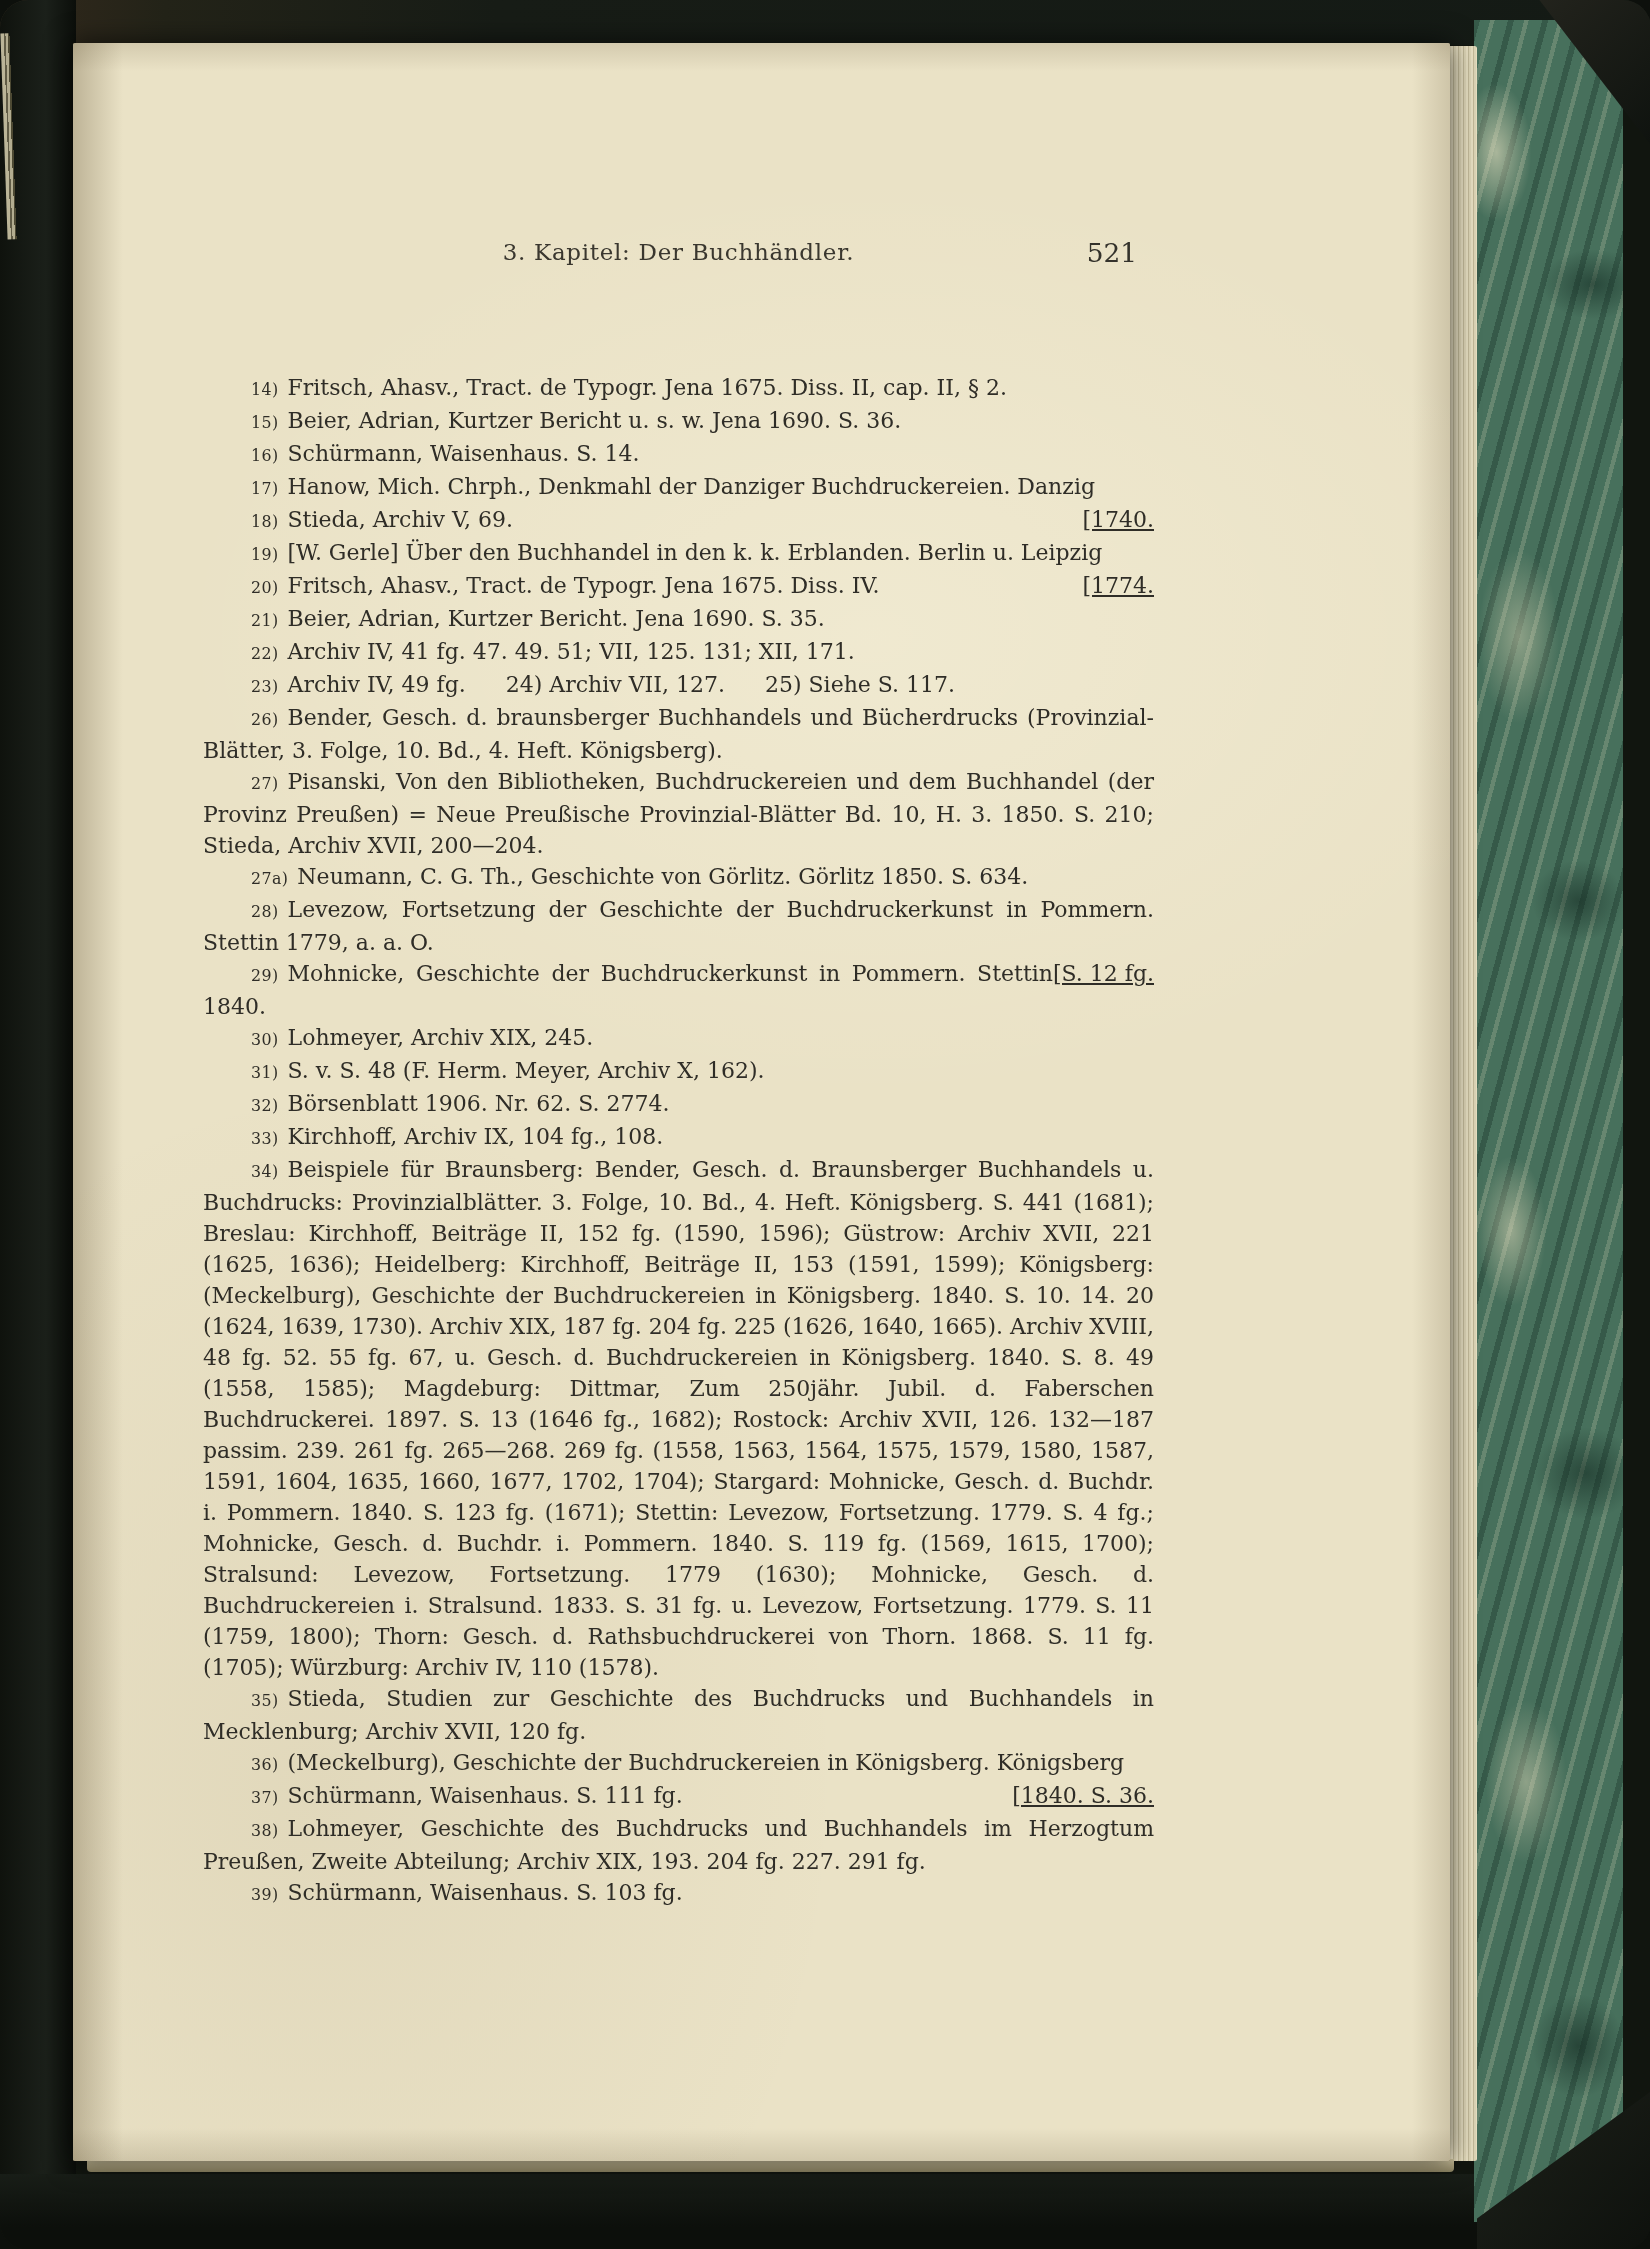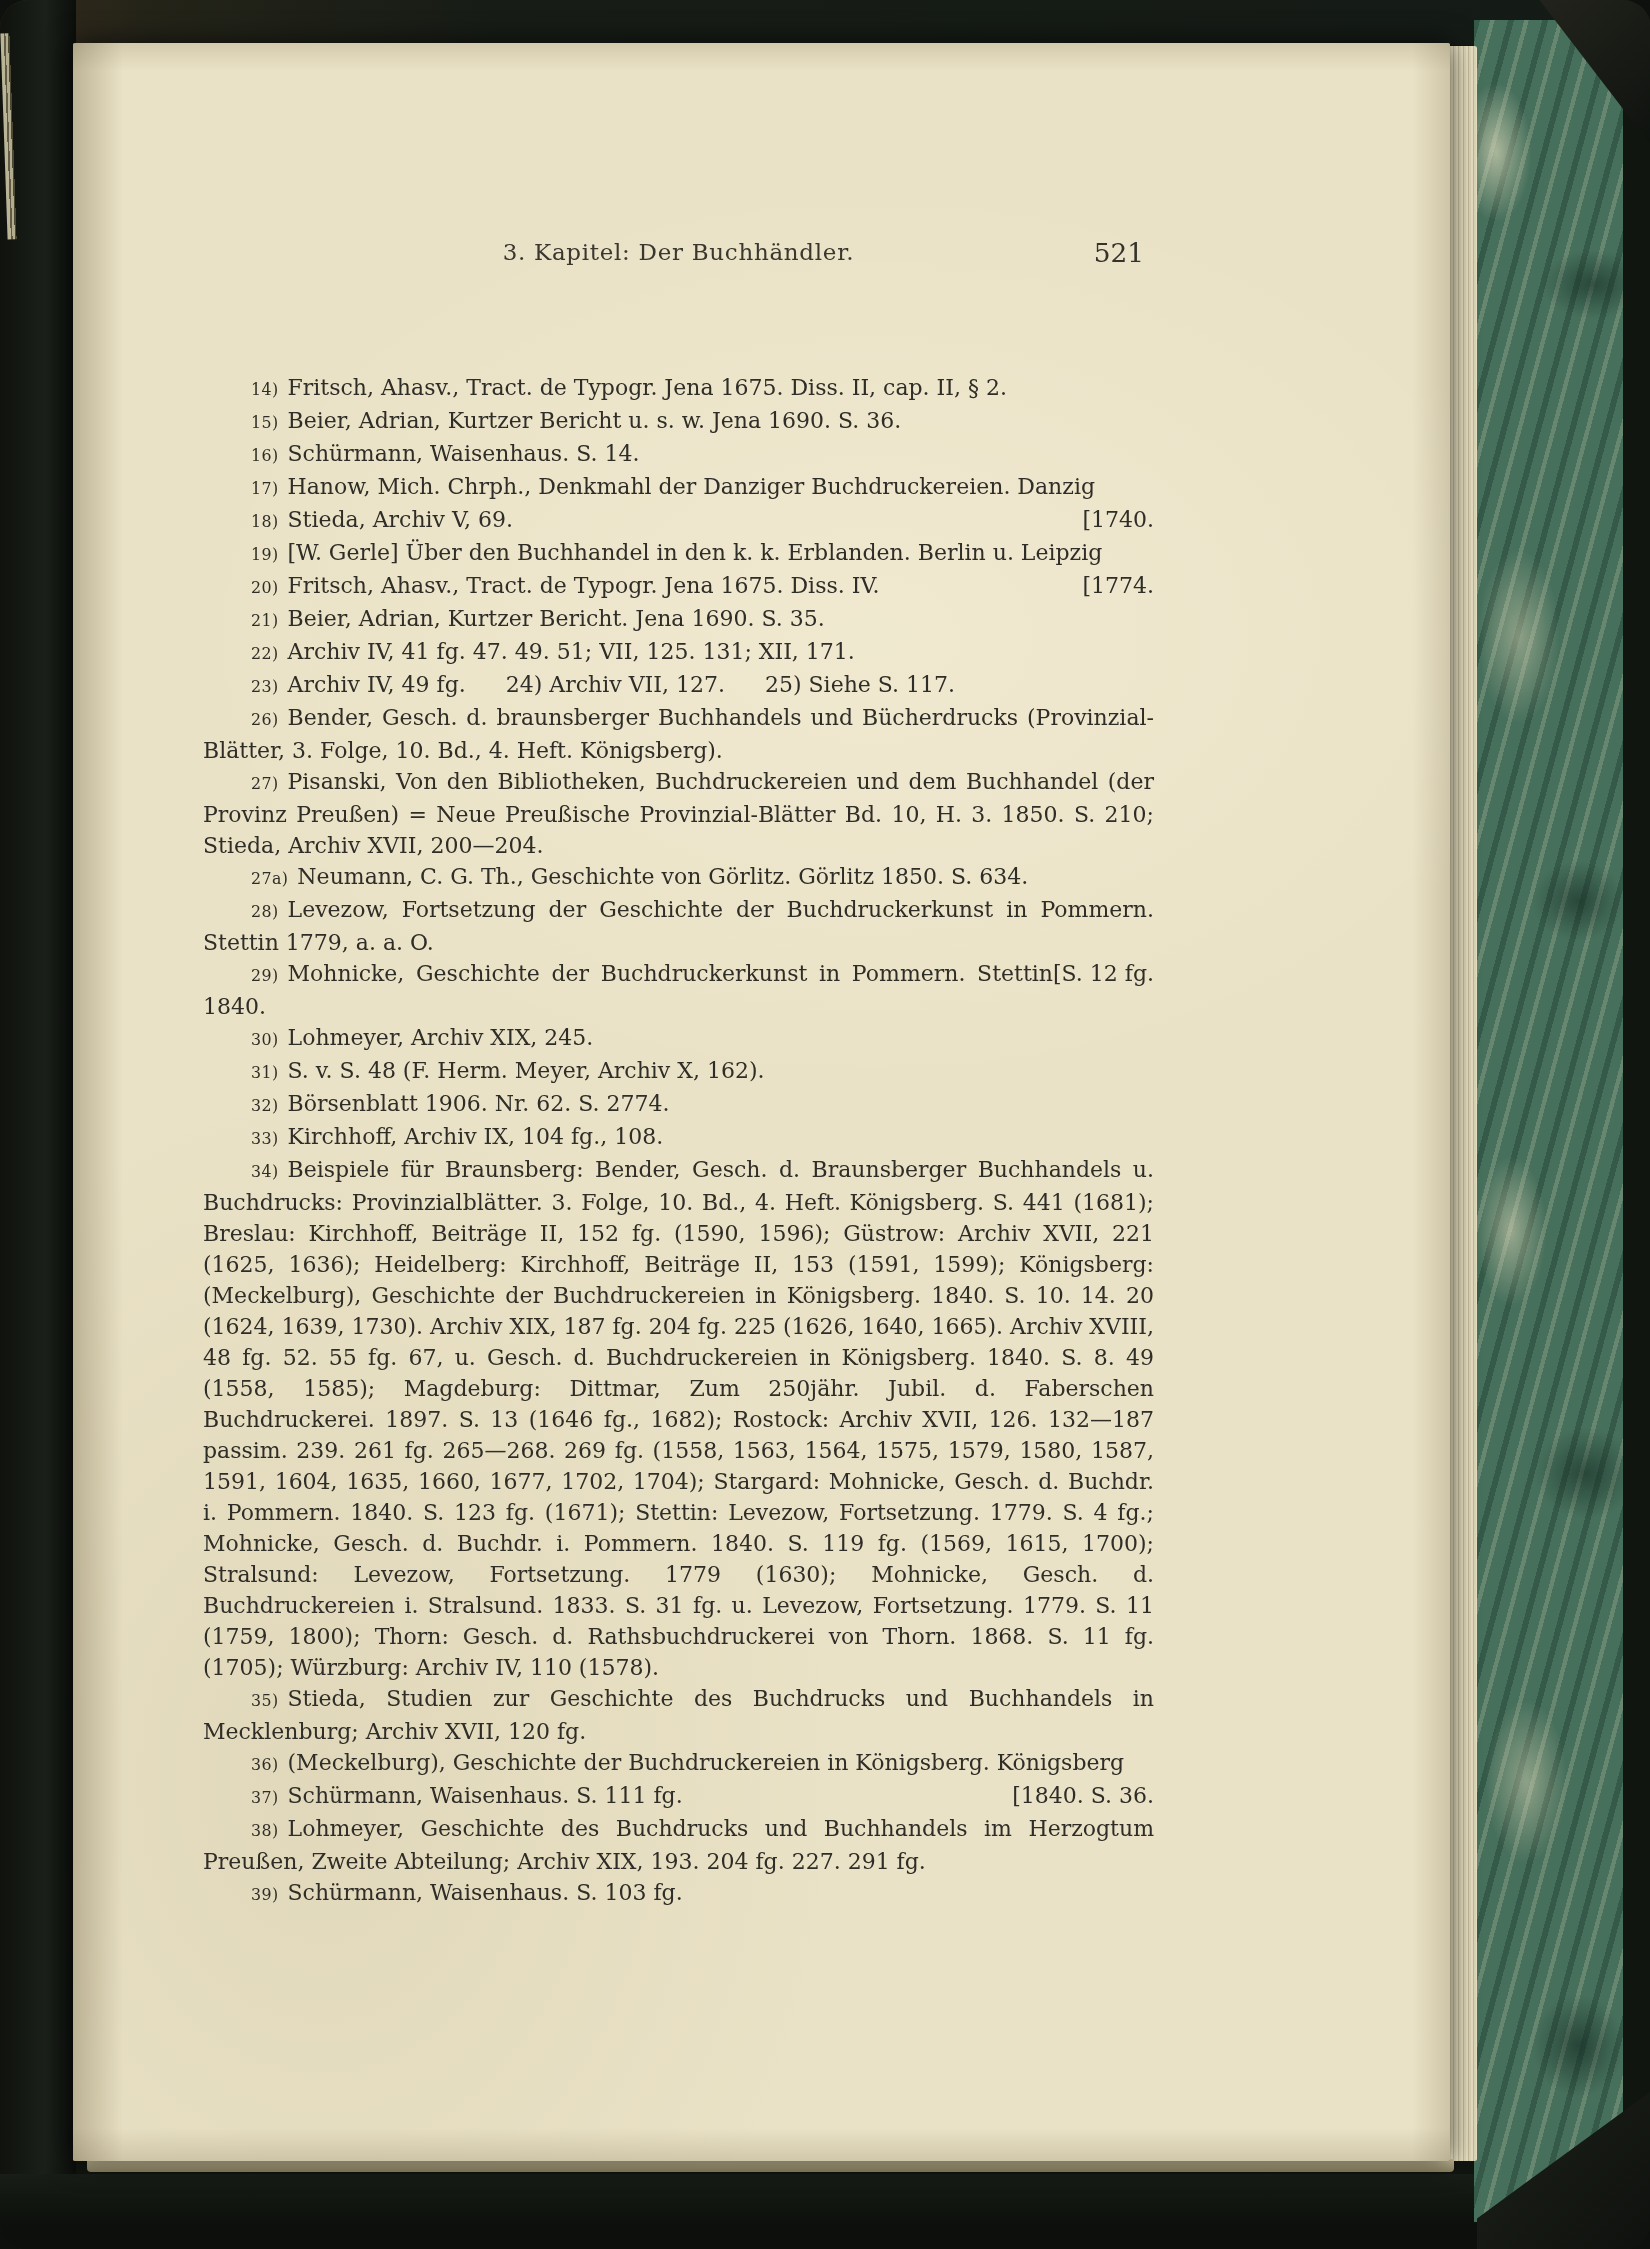--- a/index.html
+++ b/index.html
@@ -53,25 +53,25 @@
     background:
       radial-gradient(990px 660px at 58% 28%, rgba(255,252,235,.28), transparent 70%),
       radial-gradient(743px 990px at 18% 82%, rgba(120,100,60,.08), transparent 70%),
       linear-gradient(90deg, rgba(95,80,50,.32), rgba(95,80,50,0) 50px),
       linear-gradient(270deg, rgba(95,80,50,.20), rgba(95,80,50,0) 38px),
       linear-gradient(180deg, rgba(95,80,50,.16), rgba(95,80,50,0) 28px),
       linear-gradient(0deg, rgba(95,80,50,.18), rgba(95,80,50,0) 33px);}
   .text-block{position:absolute;left:130px;top:196px;width:951px;color:#2f2d27;}
   .running-head{position:relative;height:33px;}
   .chapter{display:block;text-align:center;font-size:23px;letter-spacing:0.7px;color:#3a372f;}
-  .pagenum{position:absolute;right:10px;top:-2.5px;font-size:26.4px;color:#34322b;}
+  .pagenum{position:absolute;right:17px;top:-2.5px;font-size:26.4px;color:#34322b;}
   .footnotes{margin-top:100px;}
   .fn{margin:0;text-indent:48px;text-align:justify;font-size:22px;line-height:31px;}
   .fn-num{font-size:.72em;letter-spacing:0.4px;margin-right:9px;}
-  .fn-right{float:right;text-indent:0;}
+  .fn-right{float:right;text-indent:0;text-decoration:underline;}
 </style>
 </head>
 <body>
 
 <div class="stage">
 
   <div class="top-strip"></div>
   <div class="left-strip"></div>
   <div class="bottom-strip"></div>
   <div class="left-edges"></div>

